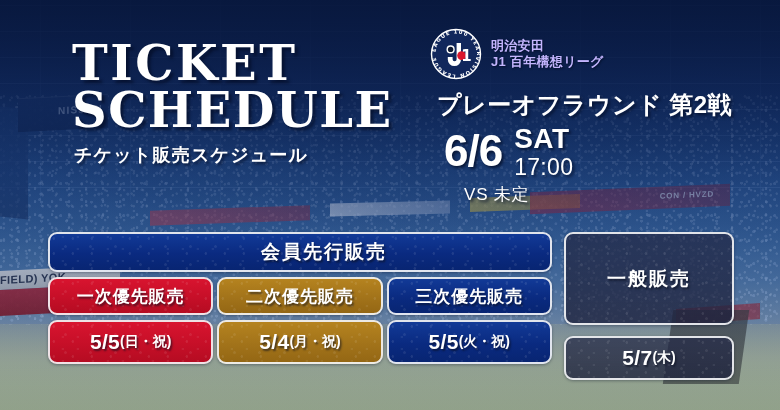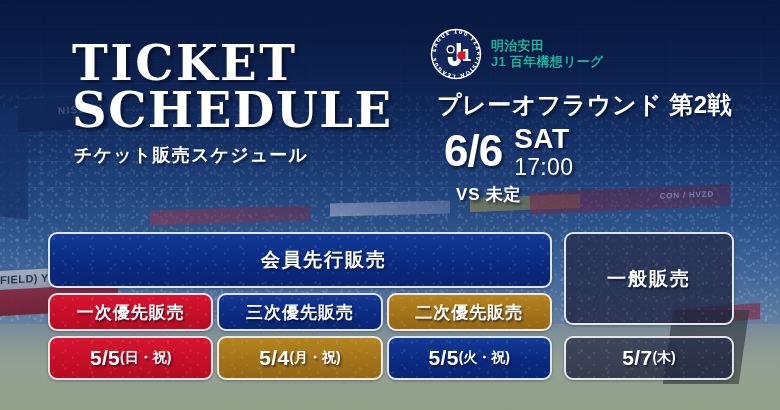--- a/index.html
+++ b/index.html
@@ -149,21 +149,21 @@
     letter-spacing:1.2px;
     text-shadow:2px 2px 3px rgba(4,14,40,.8);
   }
 
   
   .match-block { position:absolute; left:430px; top:28px; width:320px; }
   .league-row { display:flex; align-items:center; gap:9px; }
 
   .j-emblem { width:52px; height:52px; position:relative; flex:0 0 auto; }
   .league-text {
-    color:#14b8a6; font-size:13px; font-weight:bold;
+    color:#c4b5fd; font-size:13px; font-weight:bold;
     line-height:16px; letter-spacing:.3px;
     text-shadow:1px 1px 2px rgba(4,14,40,.85);
   }
 
   .round {
     margin-top:9px; margin-left:7px;
     color:#fff; font-size:24px; font-weight:bold;
     letter-spacing:.5px; white-space:nowrap;
     text-shadow:2px 2px 3px rgba(4,14,40,.8);
   }
@@ -180,39 +180,39 @@
   .dow {
     font-size:28px; font-weight:bold; letter-spacing:.5px;
     text-shadow:2px 2px 3px rgba(4,14,40,.8);
   }
   .time {
     font-size:23px; font-weight:normal; letter-spacing:.3px;
     margin-top:3px;
     text-shadow:2px 2px 3px rgba(4,14,40,.8);
   }
   .vs-row {
-    margin-top:4px; margin-left:26px;
-    color:#fff; font-size:17px; font-weight:bold; letter-spacing:.8px;
+    margin-top:4px; margin-left:34px;
+    color:#fff; font-size:17px; font-weight:normal; letter-spacing:.8px;
     text-shadow:2px 2px 3px rgba(4,14,40,.8);
   }
 
   
   .schedule { position:absolute; left:48px; top:232px; width:686px; height:148px; display:flex; gap:12px; }
   .member-group { width:504px; display:flex; flex-direction:column; gap:5px; }
 
   .cell {
     border-radius:9px;
     border:2px solid rgba(243,244,246,.92);
     display:flex; align-items:center; justify-content:center;
     color:#ffffff;
     text-shadow:1.5px 1.5px 2px rgba(10,14,30,.62);
     box-shadow:0 1px 3px rgba(6,14,36,.35);
     position:relative; overflow:hidden;
   }
-  .member-bar { height:56px; font-size:19px; font-weight:bold; letter-spacing:2px;padding-left:48px; }
+  .member-bar { height:40px; font-size:19px; font-weight:bold; letter-spacing:2px;padding-left:48px; }
   .tier-row { display:flex; gap:4px; }
   .tier-row > .cell { flex:1; }
   .tier-cell { height:38px; font-size:17px; font-weight:bold; letter-spacing:1px; }
   .date-cell { height:44px; font-size:21px; font-weight:bold; letter-spacing:.3px; }
   .date-cell .dsuffix { font-size:14px; letter-spacing:0; }
 
   .c-blue  { background:linear-gradient(180deg,#123a97 0%,#0a2a80 55%,#082572 100%); }
   .c-red   { background:linear-gradient(180deg,#d8142f 0%,#c60f28 55%,#b50c22 100%); }
   .c-gold  { background:linear-gradient(180deg,#b5831f 0%,#a2731a 55%,#946714 100%); }
   .c-dark  { background:linear-gradient(180deg, rgba(36,42,72,.74) 0%, rgba(30,35,62,.80) 100%); }
@@ -307,22 +307,22 @@
     </div>
   </div>
 
   <div class="schedule">
 
     <div class="member-group">
       <div class="cell member-bar c-blue">会員先行販売</div>
 
       <div class="tier-row">
         <div class="cell tier-cell c-red">一次優先販売</div>
+        <div class="cell tier-cell c-gold">二次優先販売</div>
         <div class="cell tier-cell c-blue">三次優先販売</div>
-        <div class="cell tier-cell c-gold">二次優先販売</div>
       </div>
 
       <div class="tier-row">
         <div class="cell date-cell c-red">
           <span>5/5</span>
           <span class="dsuffix">(日・祝)</span>
         </div>
         <div class="cell date-cell c-gold">
           <span>5/4</span>
           <span class="dsuffix">(月・祝)</span>

